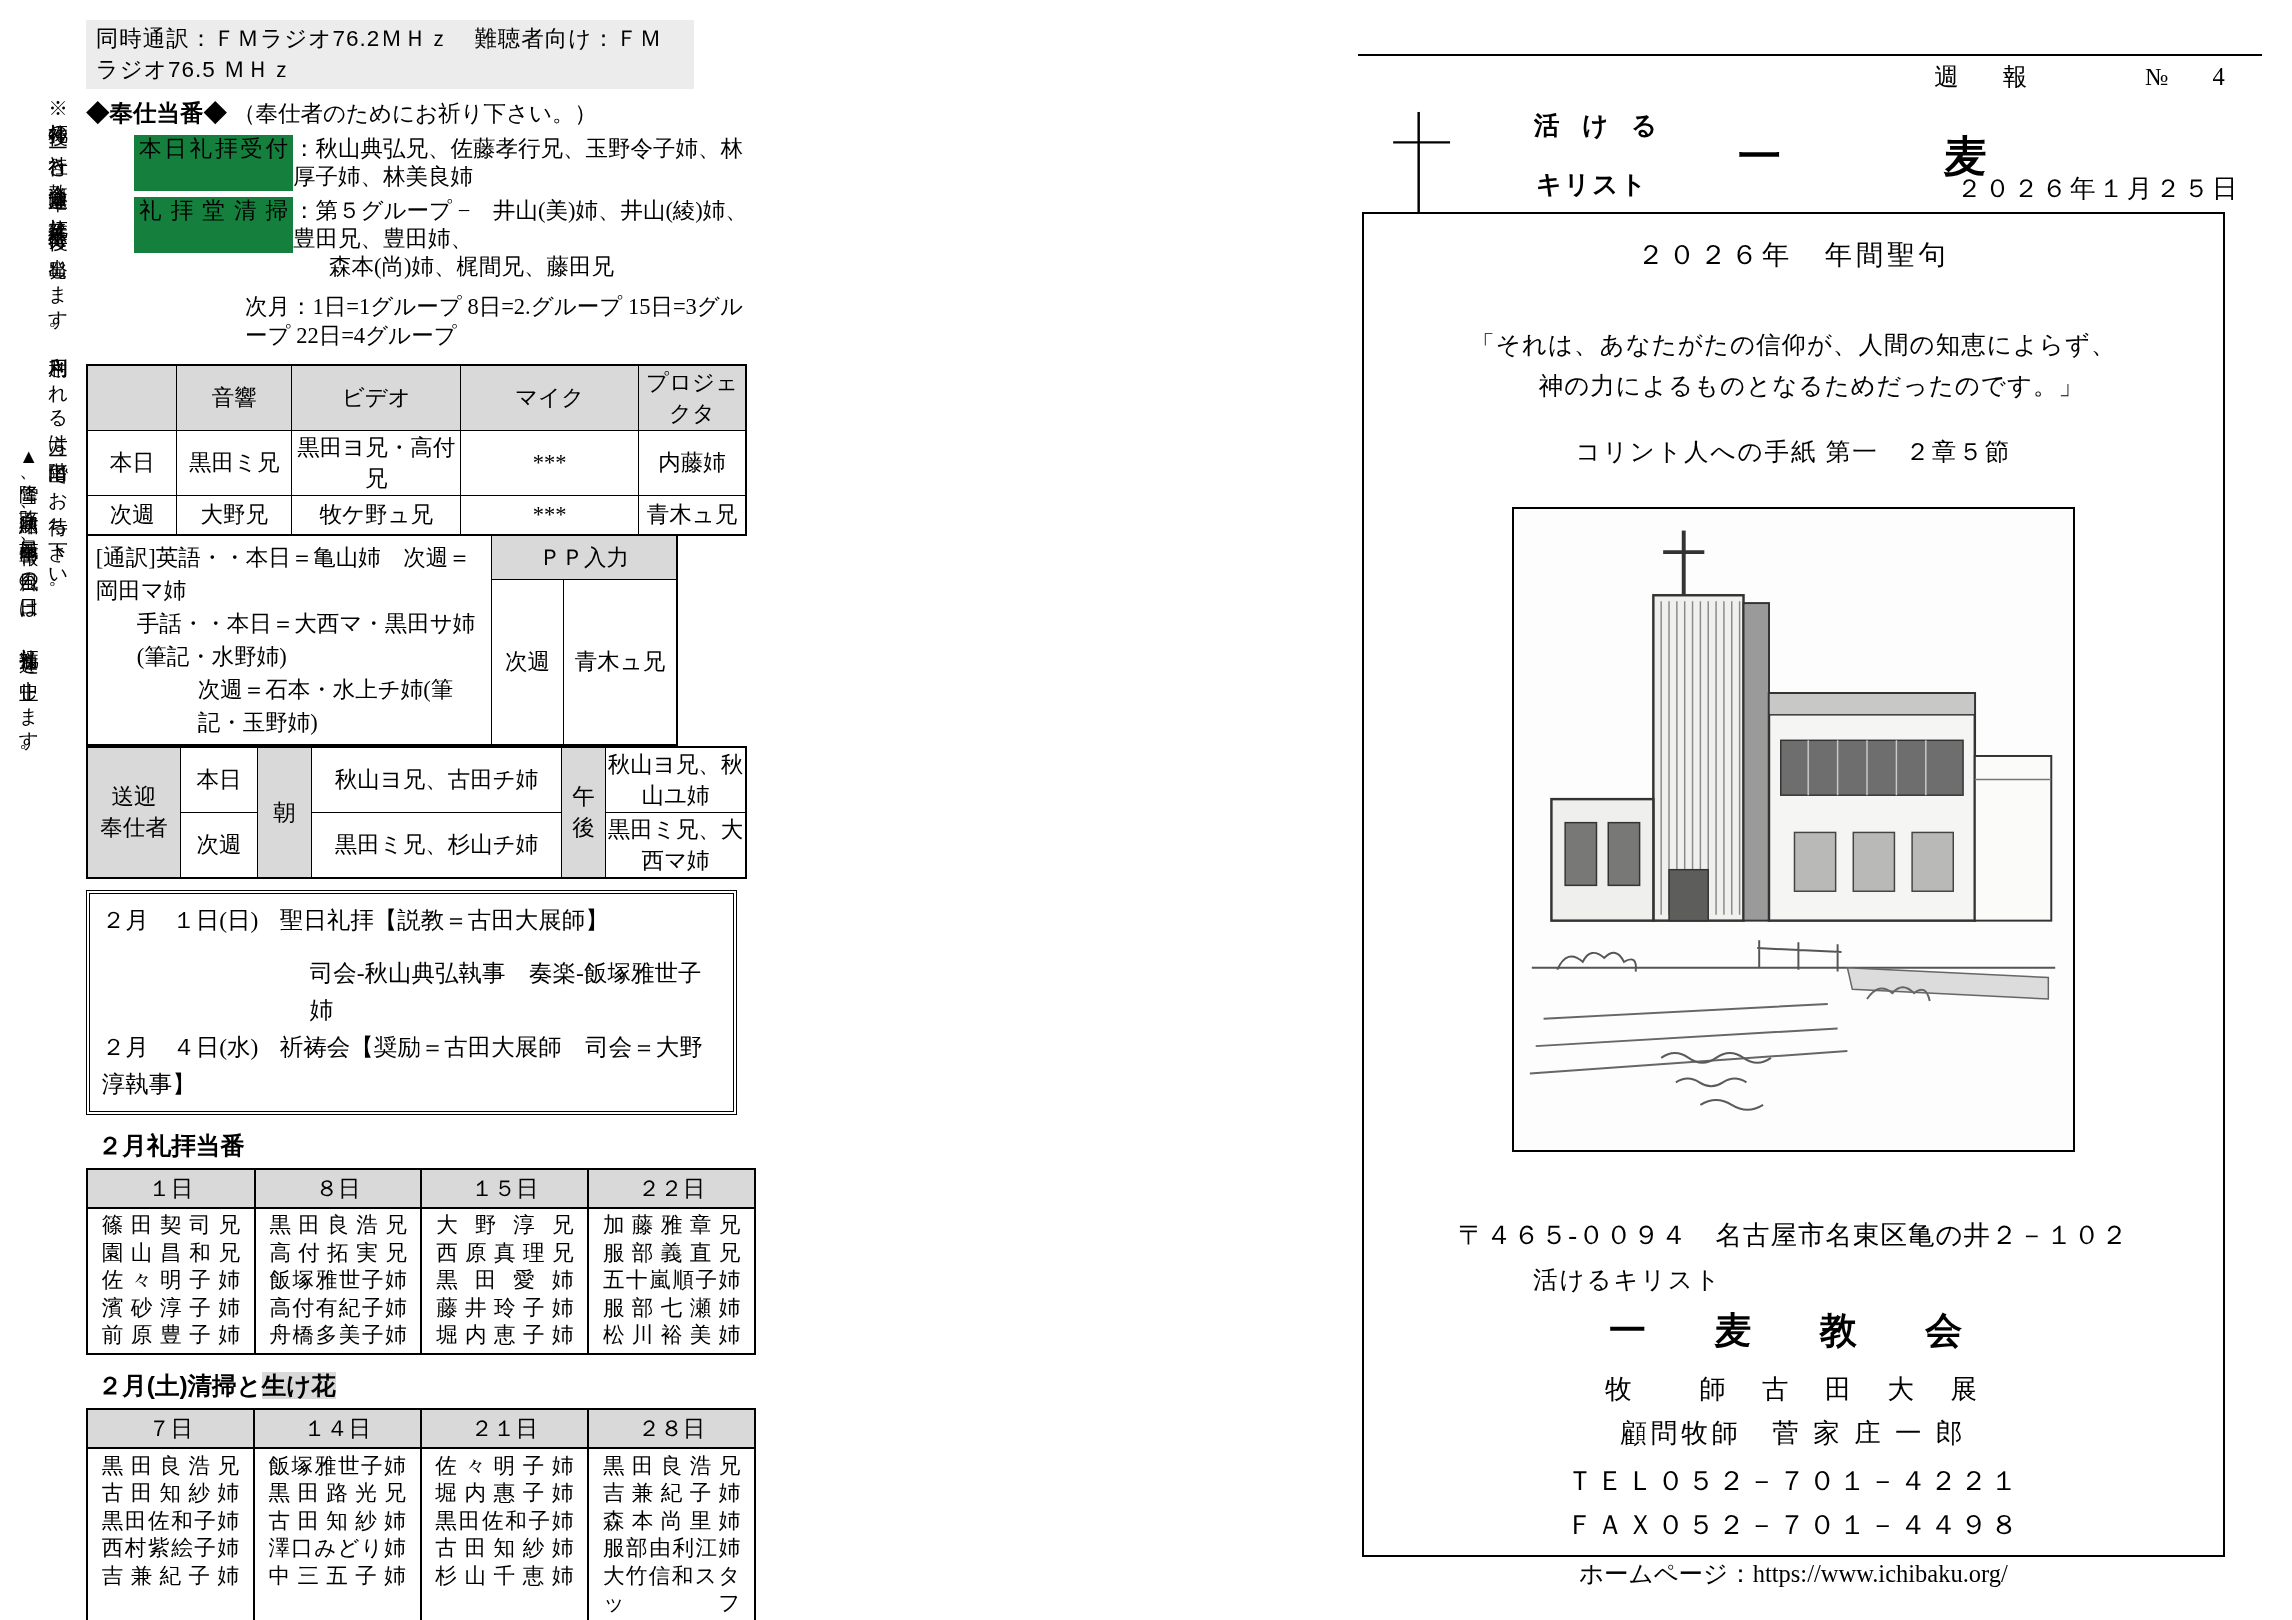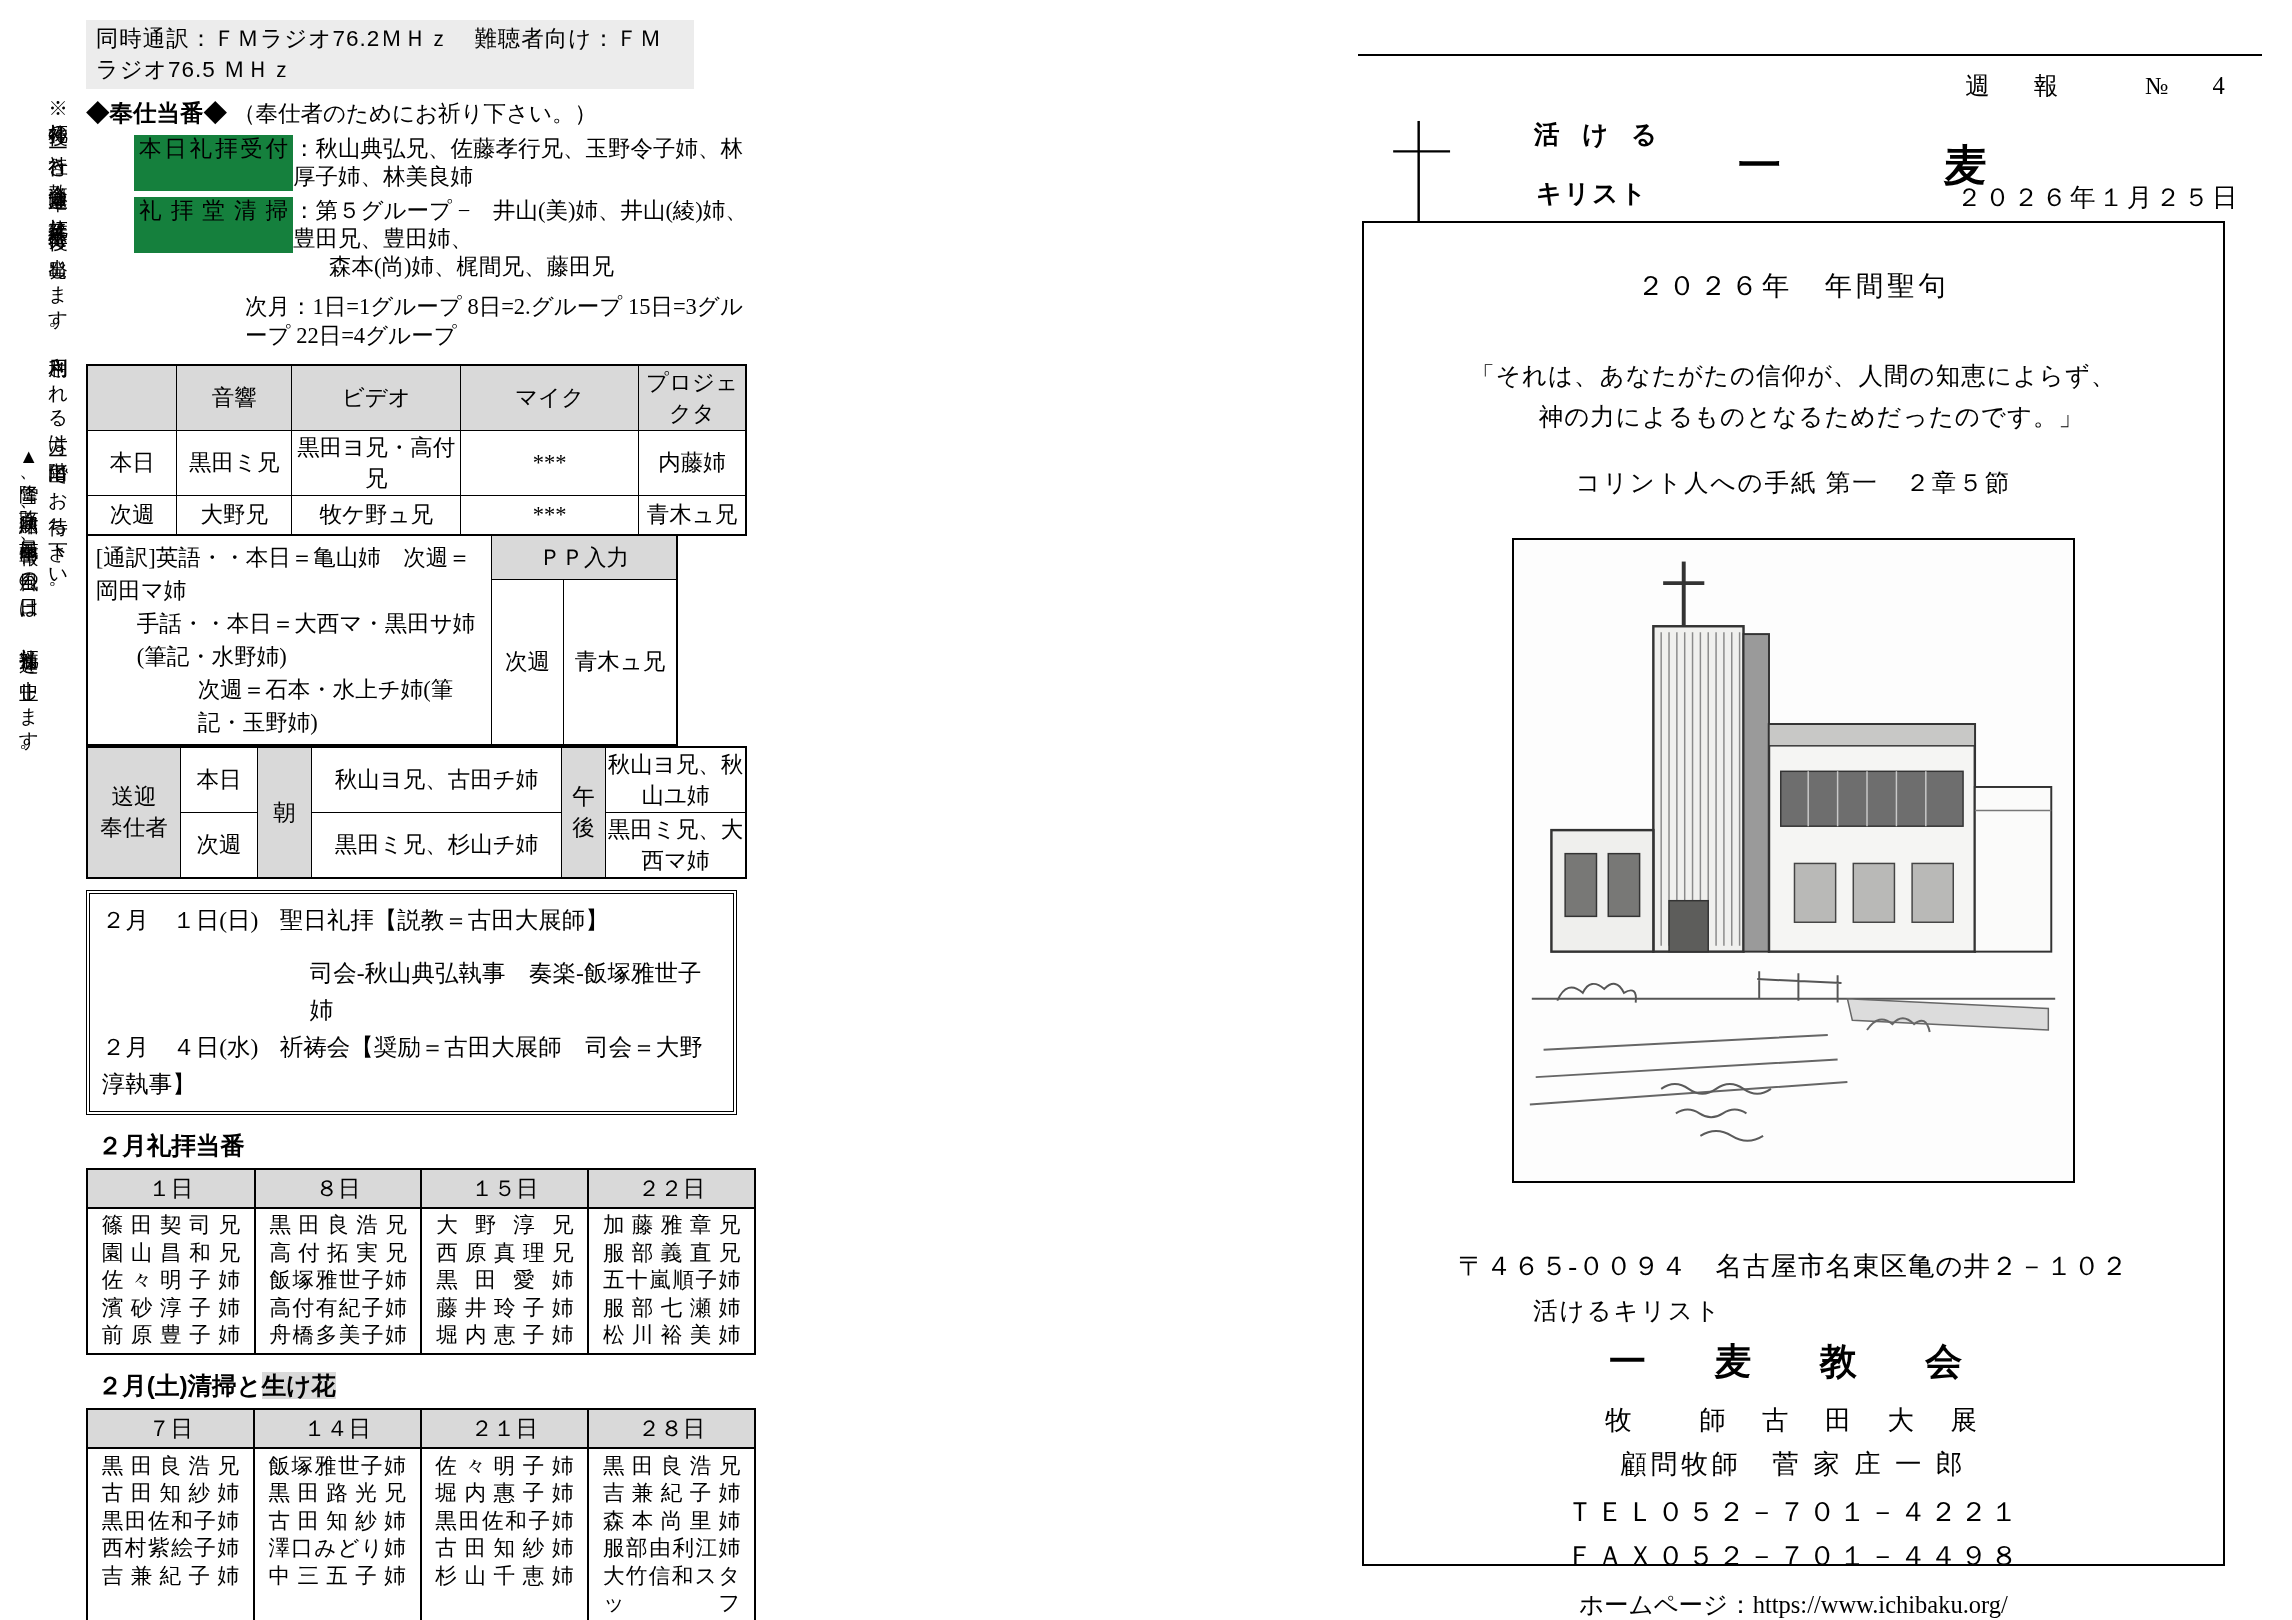--- a/index.html
+++ b/index.html
@@ -59,35 +59,35 @@
   .flower-row td{background:#d9d9d9;padding:2px 13.7px;height:29px;vertical-align:middle;}
 
   .vnote{position:absolute;writing-mode:vertical-rl;text-orientation:upright;
          font-size:19.6px;letter-spacing:2px;line-height:25.5px;}
   .vnote1{left:45px;top:86px;}
   .vnote2{left:15.7px;top:446px;}
 
   
   .right-page{position:absolute;left:1358px;top:39px;width:904px;}
   .top-rule{border-top:2.9px solid #000;margin-top:14.7px;}
-  .report-line{display:flex;justify-content:flex-end;margin-top:13px;padding-right:27.4px;
-               font-size:24.5px;letter-spacing:9.8px;gap:77px;}
+  .report-line{display:flex;justify-content:flex-end;margin-top:4px;padding-right:27.4px;
+               font-size:24.5px;letter-spacing:9.8px;gap:108px;}
   .masthead{position:relative;height:106px;}
   .cross-icon{position:absolute;left:33px;top:17.6px;}
   .mh-w1{position:absolute;left:176px;top:15.7px;font-family:"Liberation Sans",sans-serif;
          font-weight:bold;font-size:25.5px;letter-spacing:7.8px;}
   .mh-w2{position:absolute;left:178px;top:74px;font-family:"Liberation Sans",sans-serif;
          font-weight:bold;font-size:25.5px;letter-spacing:2px;}
   .mh-title{position:absolute;left:380px;top:35px;font-family:"Liberation Sans",sans-serif;
             font-weight:bold;font-size:43px;letter-spacing:25.5px;}
   .mh-date{position:absolute;right:21.6px;top:78px;font-size:25.5px;letter-spacing:2.9px;}
 
   .main-box{margin-top:13.7px;margin-left:3.9px;width:863px;height:1345px;border:2px solid #000;
             box-sizing:border-box;text-align:center;position:relative;}
-  .verse-head{margin-top:45px;font-size:27.4px;letter-spacing:3.9px;}
+  .verse-head{margin-top:23px;font-size:27.4px;letter-spacing:3.9px;}
   .verse-l1{margin-top:55px;font-size:24.5px;letter-spacing:1px;}
   .verse-l2{margin-top:7.8px;font-size:24.5px;letter-spacing:1px;padding-left:36px;}
   .verse-ref{margin-top:33px;font-size:24.5px;letter-spacing:2px;}
   .sketch{margin:39px auto 0;width:563px;height:645px;border:2px solid #000;box-sizing:border-box;
           background:#fdfdfd;}
   .addr-postal{margin-top:65px;font-size:26.5px;letter-spacing:1px;}
   .addr-line1{text-align:left;padding-left:169px;margin-top:9.8px;font-size:24.5px;letter-spacing:2px;}
   .church-name{margin-top:9.8px;font-family:"Liberation Sans",sans-serif;font-weight:bold;
                font-size:37px;letter-spacing:15.7px;}
   .pastor-line{margin-top:15.7px;font-size:26.5px;letter-spacing:4.9px;}

